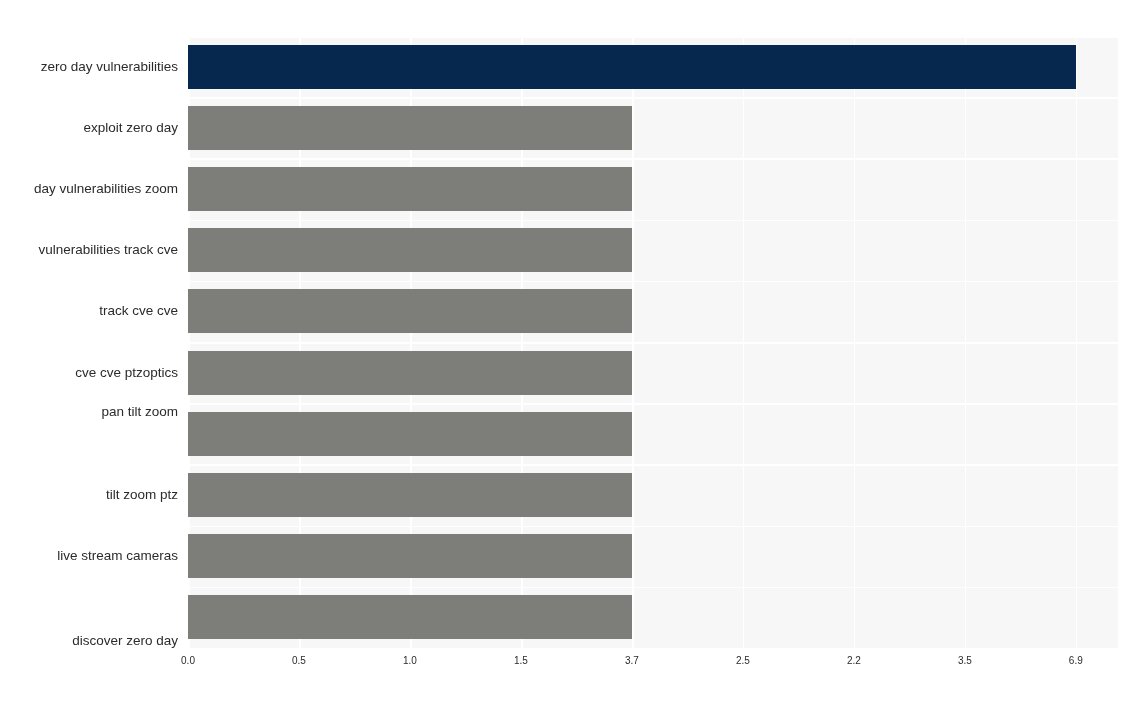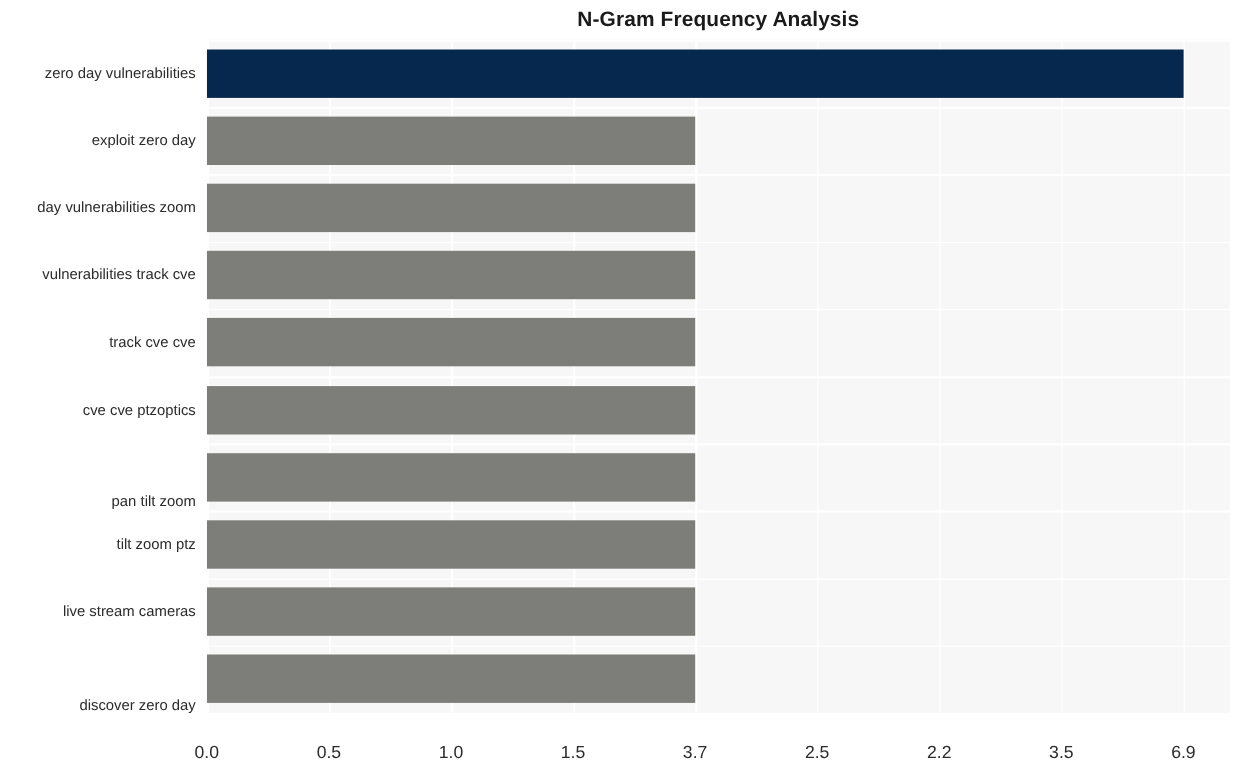--- a/index.html
+++ b/index.html
@@ -100,45 +100,43 @@
     top: 652px;
     width: 930px;
     height: 20px;
   }
   .xtick {
     position: absolute;
     top: 0;
     width: 70px;
     margin-left: -35px;
     text-align: center;
-    font-size: 16px;
+    font-size: 10px;
     color: #2b2b2b;
     line-height: 17px;
     white-space: nowrap;
-    margin-top: 24px;
   }
 
   #x-axis-label {
     position: absolute;
     left: 188px;
     top: 674px;
     width: 930px;
     text-align: center;
     font-size: 14px;
     color: #2b2b2b;
     line-height: 18px;
     white-space: nowrap;
   }
 </style>
 </head>
 <body>
 
 <div id="figure">
 
-  <div id="chart-title">N-Gram Frequency Analysis</div>
 
   <div id="plot-area">
     <div id="gridlines-v">
         <div class="vgrid" style="left: 0px;"></div>
         <div class="vgrid" style="left: 110.979px;"></div>
         <div class="vgrid" style="left: 221.957px;"></div>
         <div class="vgrid" style="left: 332.936px;"></div>
         <div class="vgrid" style="left: 443.914px;"></div>
         <div class="vgrid" style="left: 554.893px;"></div>
         <div class="vgrid" style="left: 665.871px;"></div>
@@ -171,21 +169,21 @@
       </div>
   </div>
 
   <div id="y-tick-labels">
       <div class="ytick" style="top: 22.6px;">zero day vulnerabilities</div>
       <div class="ytick" style="top: 83.8px;">exploit zero day</div>
       <div class="ytick" style="top: 145px;">day vulnerabilities zoom</div>
       <div class="ytick" style="top: 206.2px;">vulnerabilities track cve</div>
       <div class="ytick" style="top: 267.4px;">track cve cve</div>
       <div class="ytick" style="top: 328.6px;">cve cve ptzoptics</div>
-      <div class="ytick" style="top: 412px;">pan tilt zoom</div>
+      <div class="ytick" style="top: 368px;">pan tilt zoom</div>
       <div class="ytick" style="top: 451px;">tilt zoom ptz</div>
       <div class="ytick" style="top: 512.2px;">live stream cameras</div>
       <div class="ytick" style="top: 597px; text-align: right;">discover zero day</div>
     </div>
 
   <div id="x-tick-labels">
       <div class="xtick" style="left: 0px;">0.0</div>
       <div class="xtick" style="left: 110.979px;">0.5</div>
       <div class="xtick" style="left: 221.957px;">1.0</div>
       <div class="xtick" style="left: 332.936px;">1.5</div>

